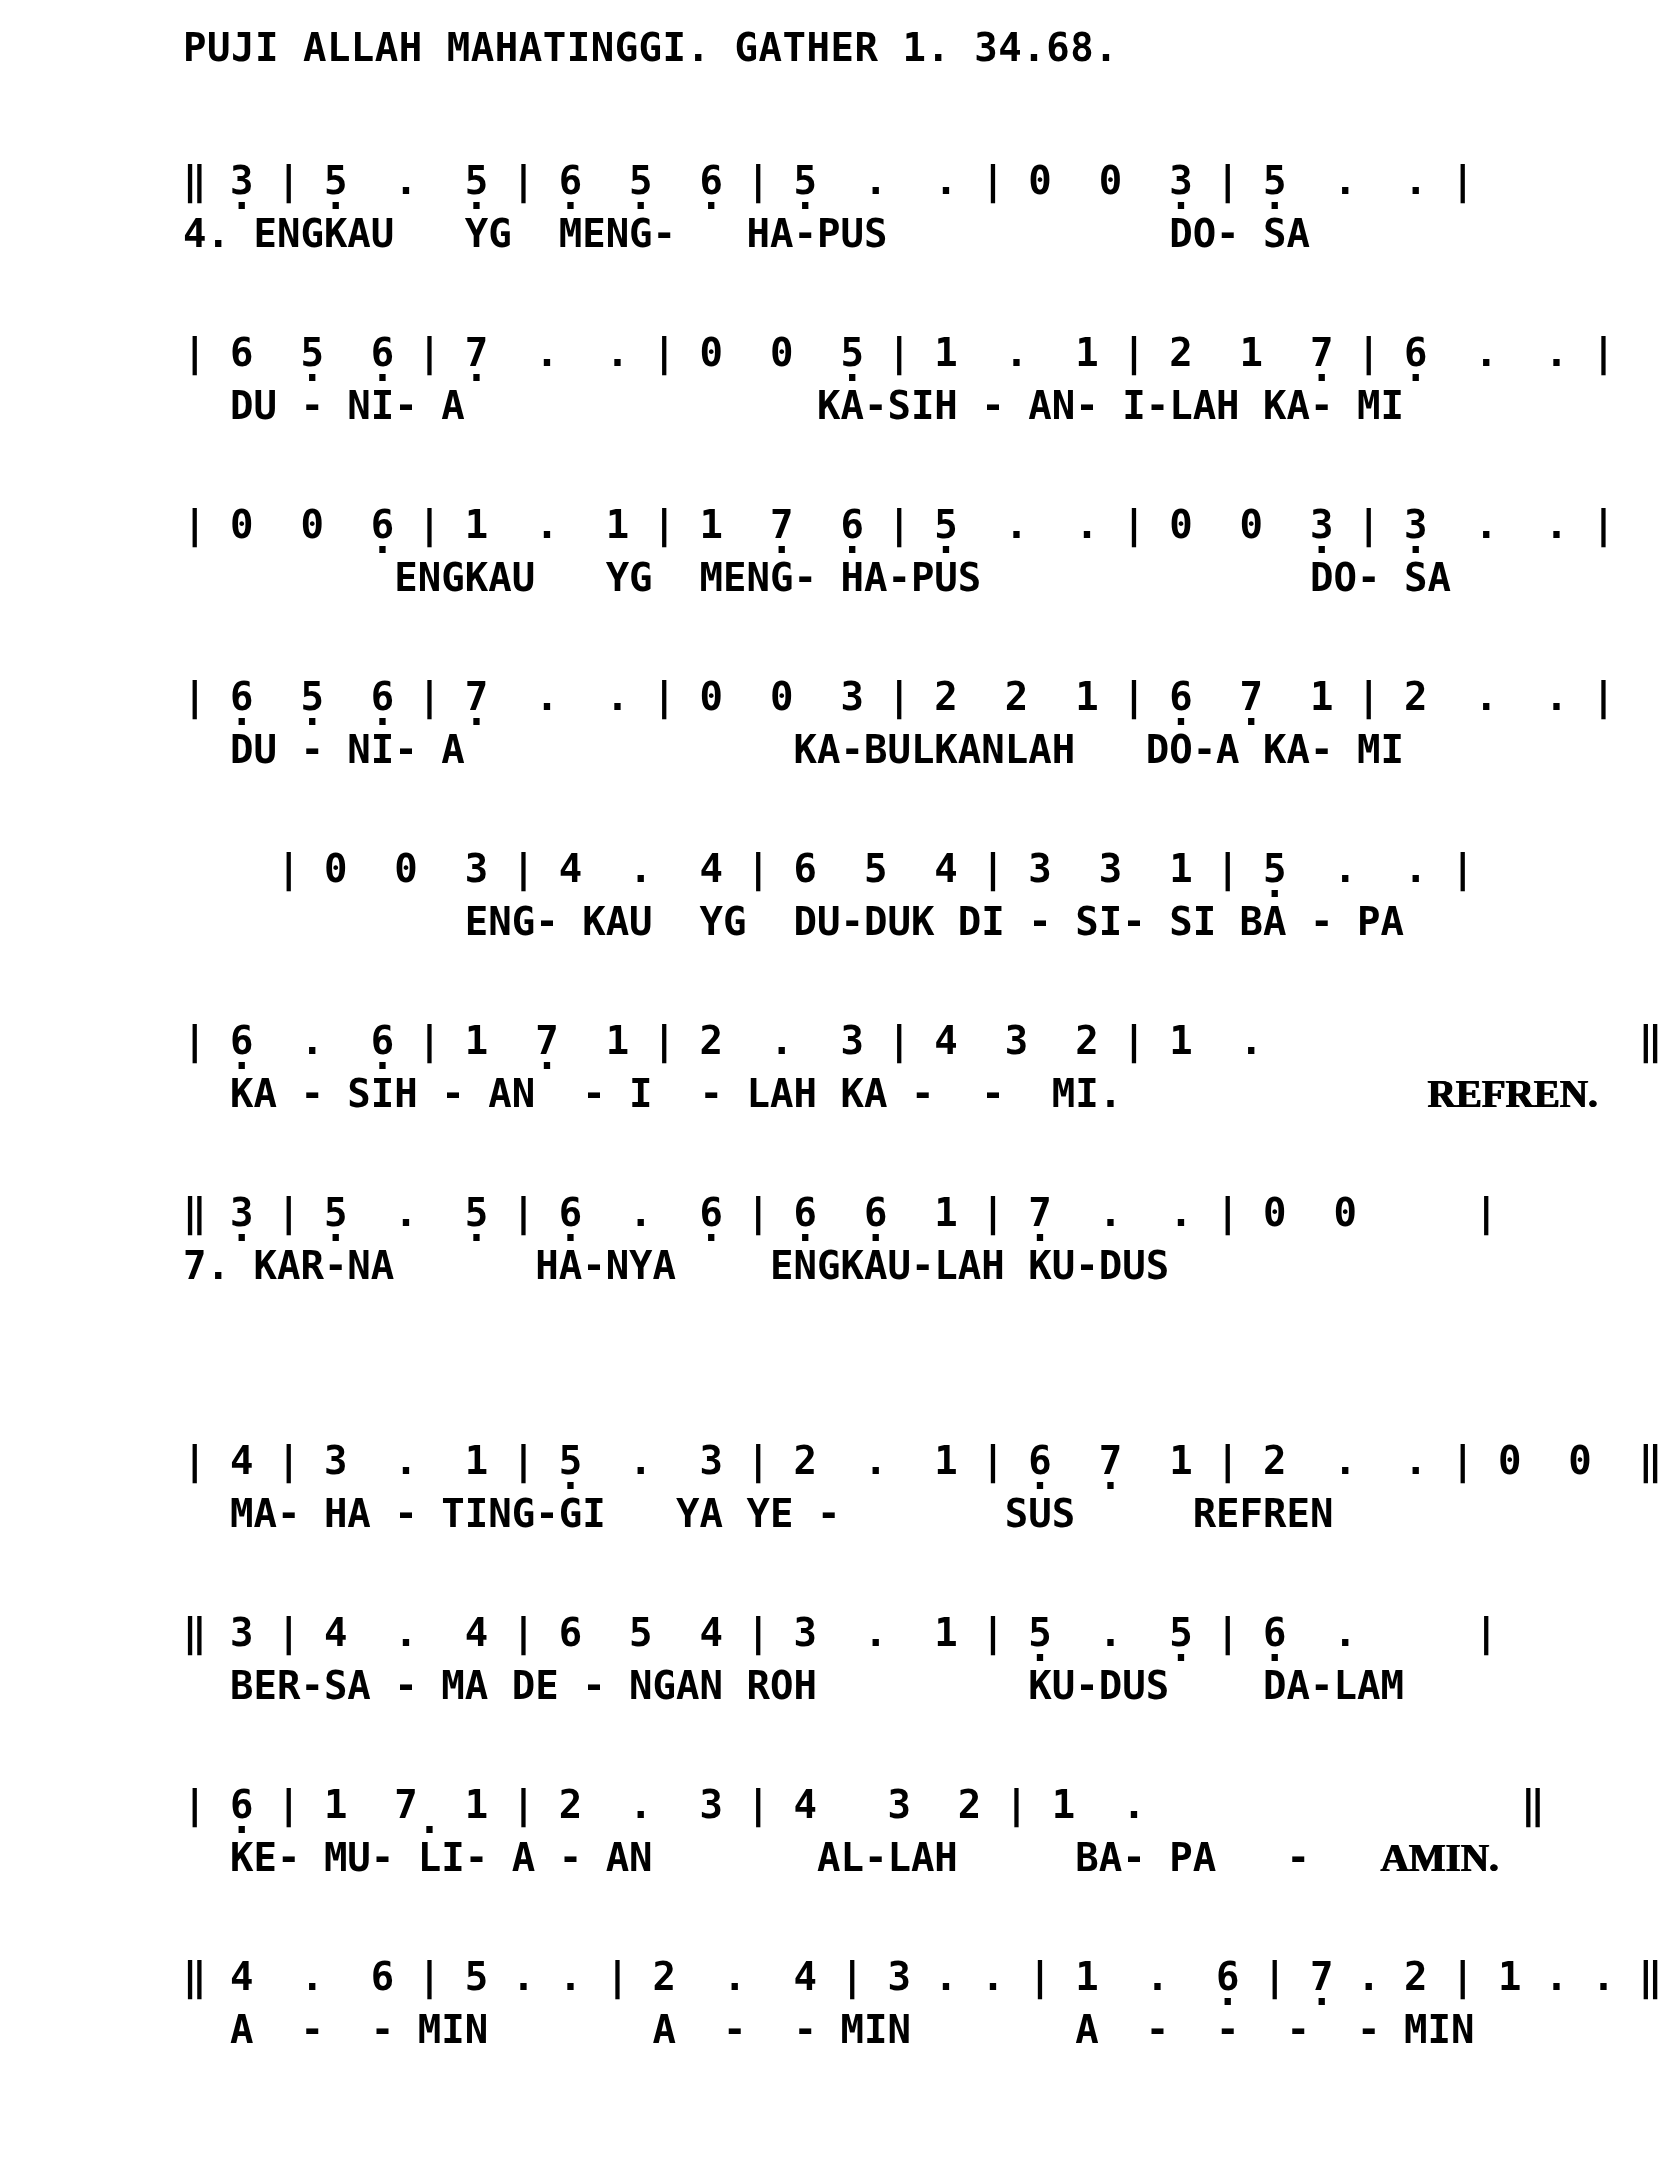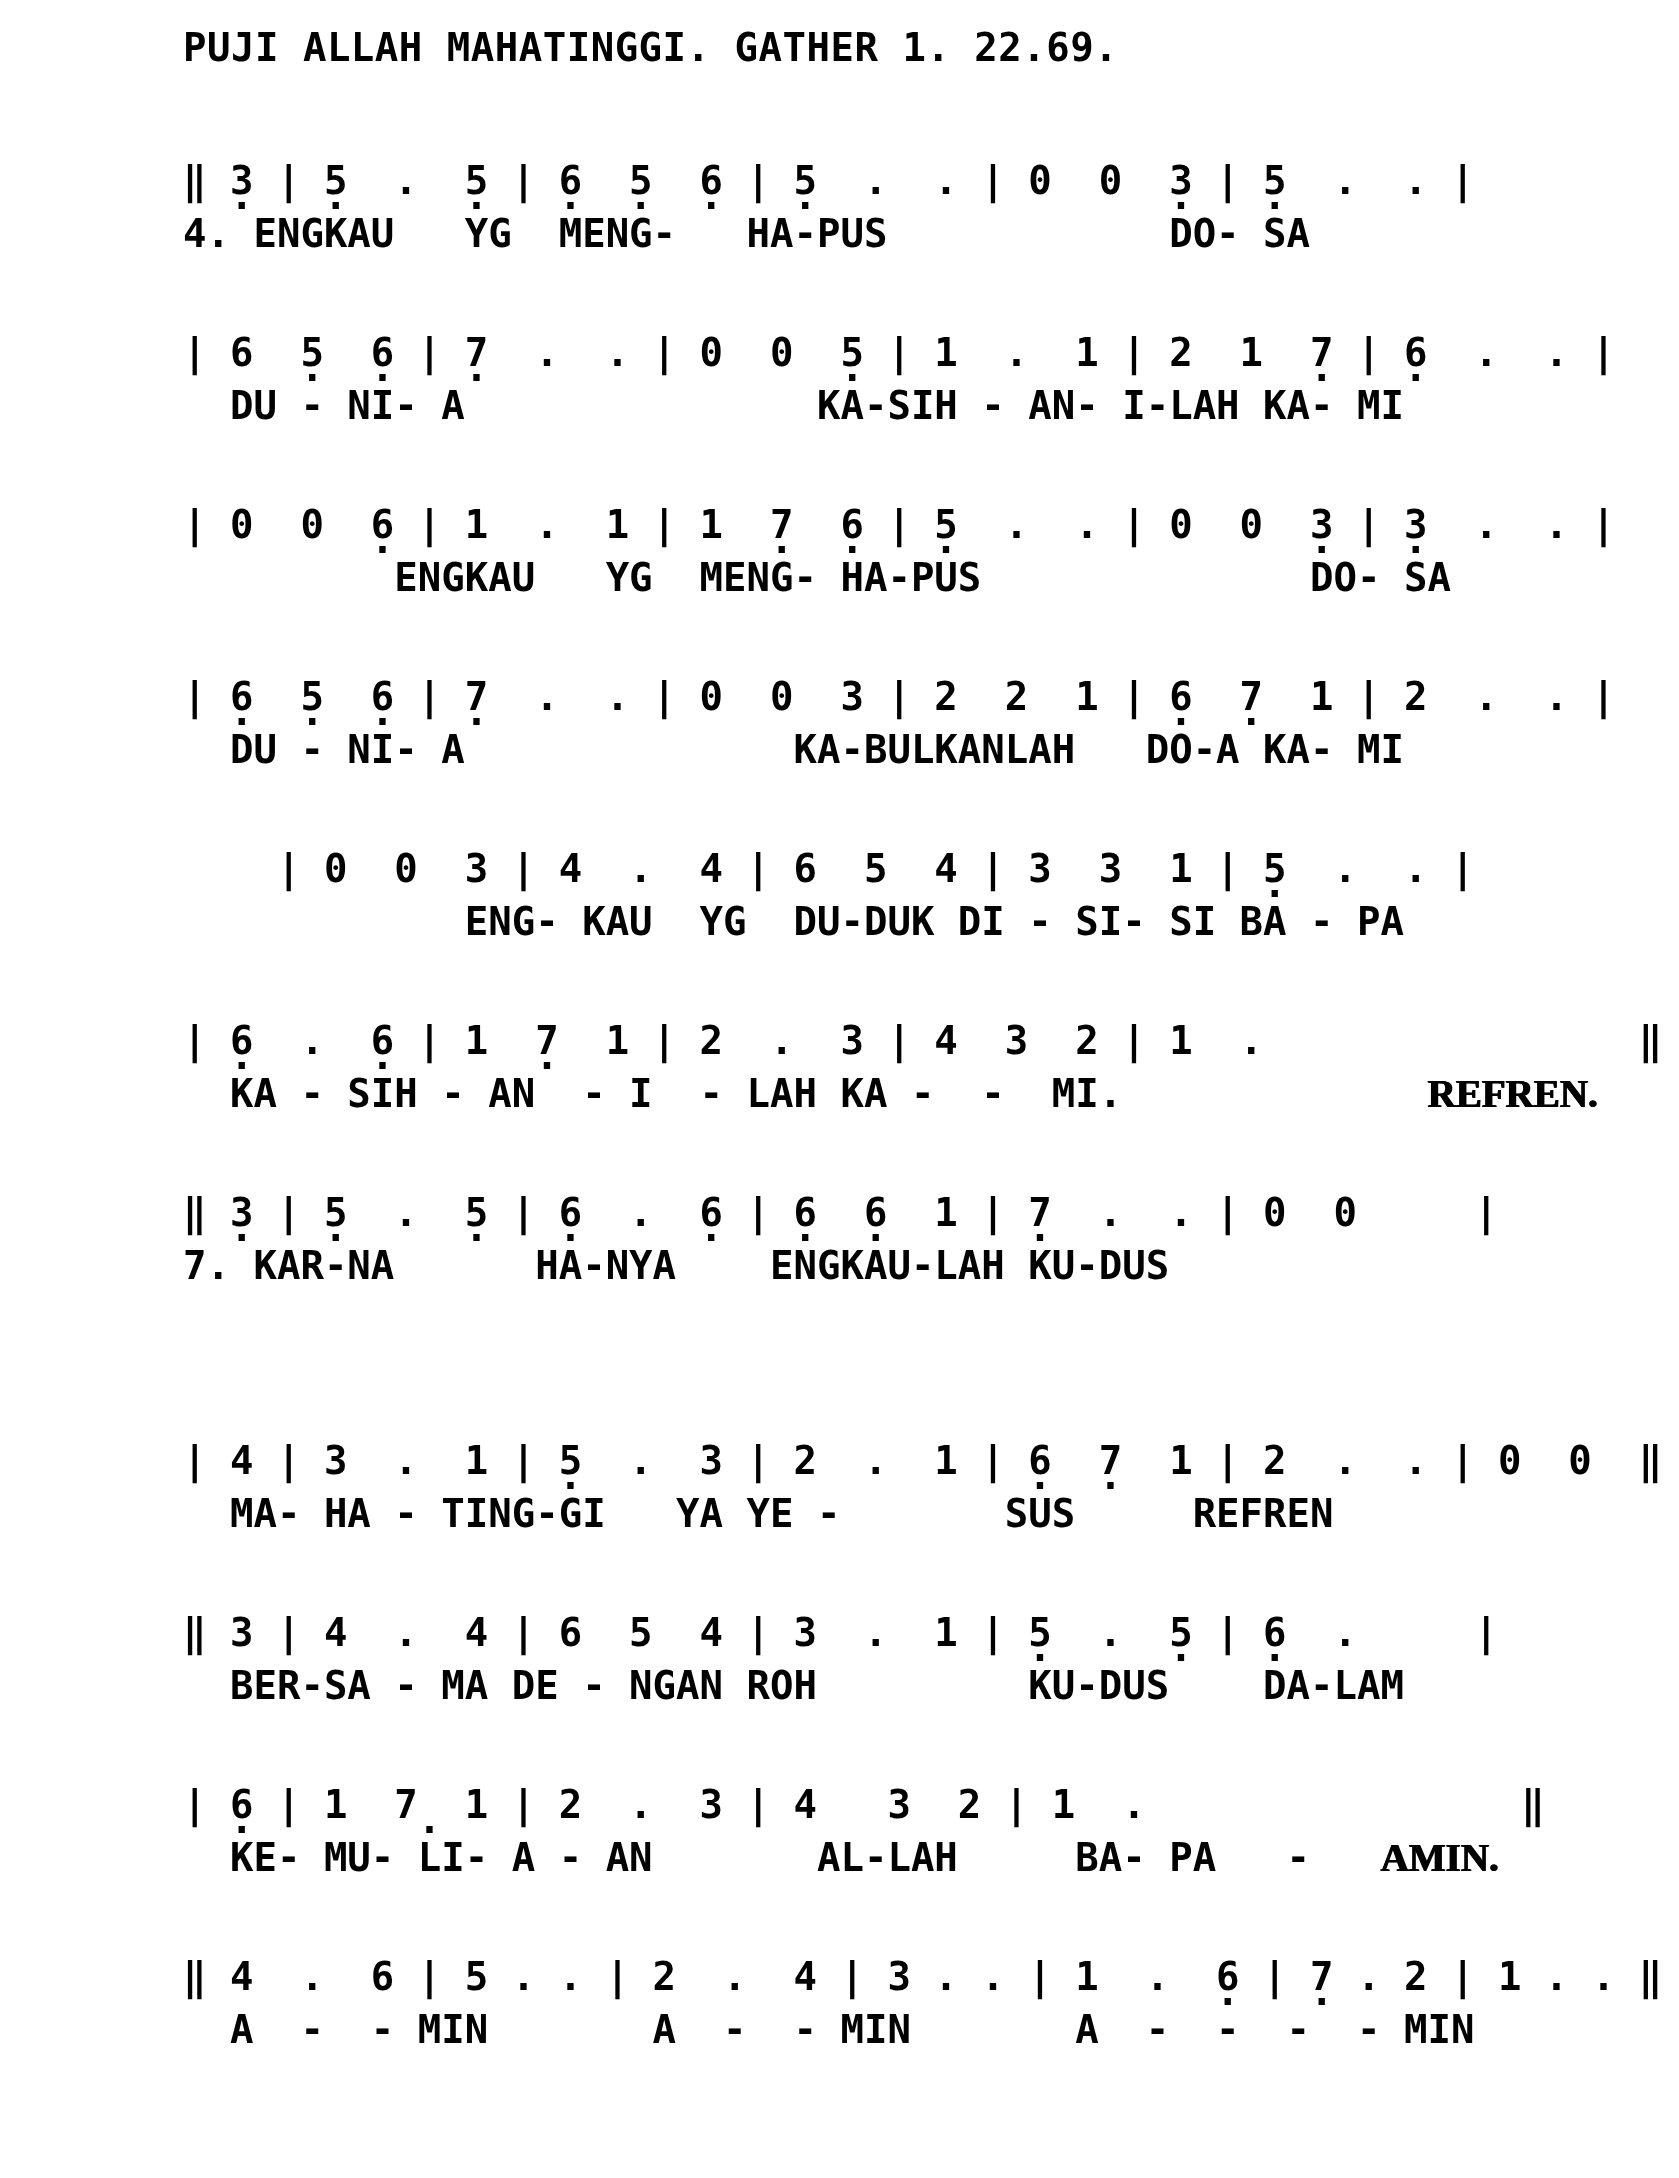--- a/index.html
+++ b/index.html
@@ -27,21 +27,21 @@
   }
   .xbold{
     text-shadow:0.9px 0 0 #000, -0.4px 0 0 #000;
     font-family:Liberation Serif, serif;
   }
 </style>
 </head>
 <body>
 
 <div class="sheet">
-  <div class="title">PUJI ALLAH MAHATINGGI. GATHER 1. 22.69.</div>
+  <div class="title">PUJI ALLAH MAHATINGGI. GATHER 1. 34.68.</div>
 
   <div class="system">
     <div class="notes">‖ 3 | 5  .  5 | 6  5  6 | 5  .  . | 0  0  3 | 5  .  . |</div>
     <div class="octdots">  .   .     .   .  .  .   .               .   .</div>
     <div class="lyrics"><span>4. ENGKAU   YG  MENG-   HA-PUS            DO- SA</span></div>
   </div>
 
   <div class="system">
     <div class="notes">| 6  5  6 | 7  .  . | 0  0  5 | 1  .  1 | 2  1  7 | 6  .  . |</div>
     <div class="octdots">     .  .   .               .                   .   .</div>

